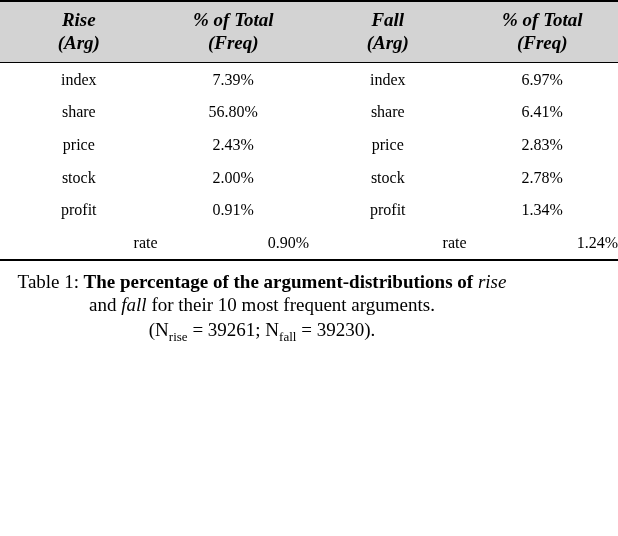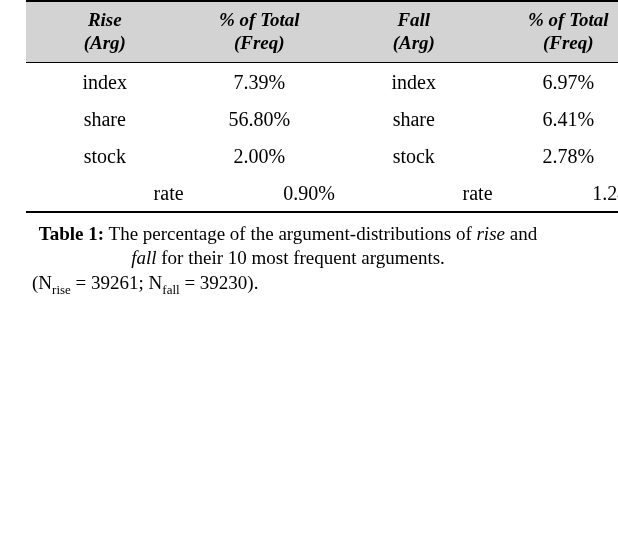--- a/index.html
+++ b/index.html
@@ -12,21 +12,20 @@
     height: 536px;
     font-family: "Liberation Serif", serif;
     color: #000000;
     overflow: hidden;
   }
   .page {
     width: 524px;
     height: 536px;
     position: relative;
     box-sizing: border-box;
-    margin-left: 26px;
   }
   table.data-table {
     width: 618px;
     border-collapse: collapse;
     table-layout: fixed;
   }
   table.data-table thead th {
     background: #d3d3d3;
     font-weight: bold;
     font-style: italic;
@@ -35,50 +34,51 @@
     padding: 6px 0 8px 0;
     line-height: 1.22;
     border-top: 2px solid #000;
     border-bottom: 1.5px solid #000;
   }
   table.data-table thead th .hdr-line2 {
     display: block;
   }
   table.data-table tbody td {
     text-align: center;
-    font-size: 20px;
+    font-size: 16px;
     padding: 7.5px 0;
     line-height: 1.1;
   }
   table.data-table tbody tr:last-child td {
     border-bottom: 2px solid #000;
     text-align: right;
   }
   .col-a { width: 25.5%; }
   .col-b { width: 24.5%; }
   .col-c { width: 25.5%; }
   .col-d { width: 24.5%; }
 
   .caption {
     padding: 9px 6px 0 6px;
     font-size: 19px;
     line-height: 1.22;
     text-align: center;
   }
   .caption .cap-label {
-    font-weight: bold;
+    font-weight: normal;
   }
   .caption .it {
     font-style: italic;
   }
   .caption .cap-body {
     display: inline;
+    font-weight: bold;
   }
   .caption-line3 {
-    text-align: left;
+    text-align: center;
     font-size: 19px;
     margin-top: 2px;
   }
   .sub {
     font-size: 13px;
     vertical-align: sub;
   }
 </style>
 </head>
 <body>
@@ -113,24 +113,36 @@
         <td>index</td>
         <td>6.97%</td>
       </tr>
       <tr>
         <td>share</td>
         <td>56.80%</td>
         <td>share</td>
         <td>6.41%</td>
       </tr>
       <tr>
+        <td>price</td>
+        <td>2.43%</td>
+        <td>price</td>
+        <td>2.83%</td>
+      </tr>
+      <tr>
         <td>stock</td>
         <td>2.00%</td>
         <td>stock</td>
         <td>2.78%</td>
+      </tr>
+      <tr>
+        <td>profit</td>
+        <td>0.91%</td>
+        <td>profit</td>
+        <td>1.34%</td>
       </tr>
       <tr>
         <td>rate</td>
         <td>0.90%</td>
         <td>rate</td>
         <td>1.24%</td>
       </tr>
     </tbody>
   </table>
 

